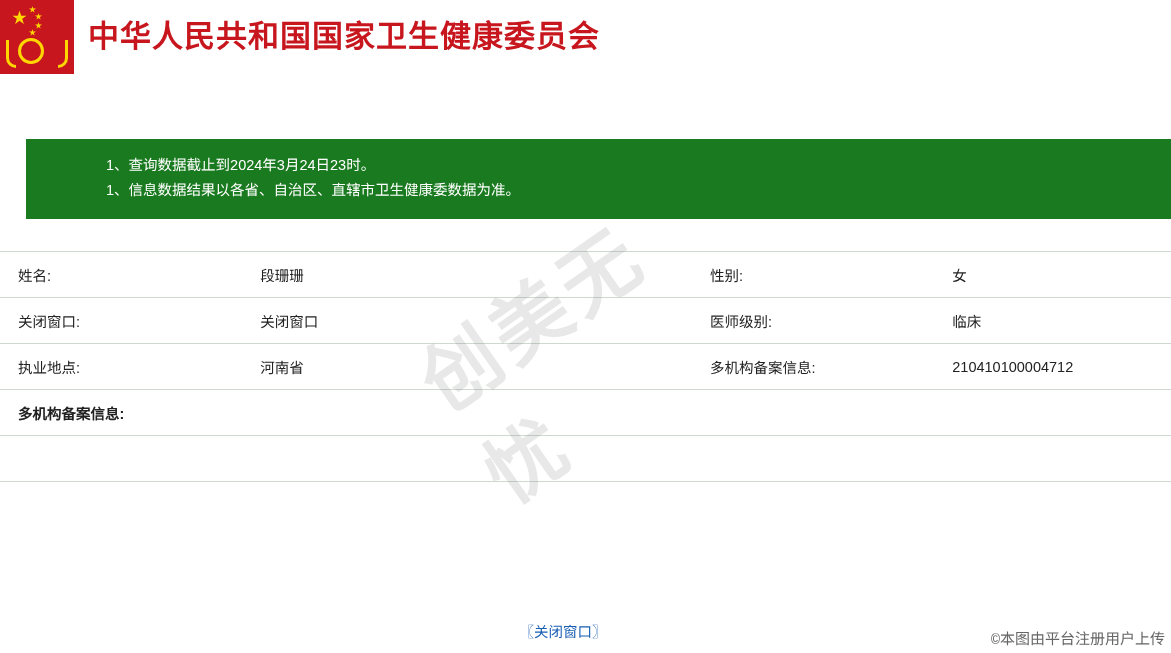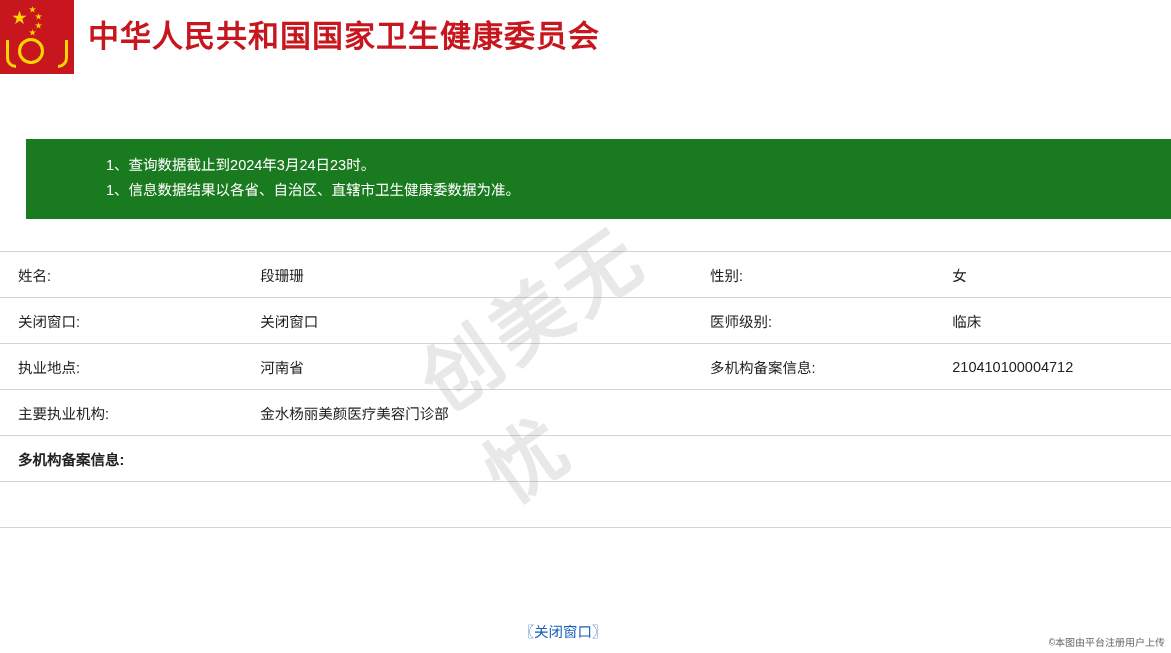--- a/index.html
+++ b/index.html
@@ -182,21 +182,21 @@
     font-size: 14.5px;
     color: #1a5fb4;
     cursor: pointer;
   }
 
   
   .footer-note {
     position: absolute;
     right: 4px;
     bottom: 3px;
-    font-size: 10px;
+    font-size: 15px;
     color: #666666;
     background: rgba(255,255,255,0.6);
     padding: 1px 2px;
     white-space: nowrap;
     font-family: Liberation Mono, monospace;
   }
 </style>
 </head>
 <body>
 
@@ -239,24 +239,20 @@
           <td class="val">关闭窗口</td>
           <td class="lbl">医师级别:</td>
           <td class="val2">临床</td>
         </tr>
         <tr>
           <td class="lbl">执业地点:</td>
           <td class="val">河南省</td>
           <td class="lbl">多机构备案信息:</td>
           <td class="val2">210410100004712</td>
         </tr>
-        <tr>
-          <td class="lbl">主要执业机构:</td>
-          <td class="val stretch" colspan="3">金水杨丽美颜医疗美容门诊部</td>
-        </tr>
         <tr class="multi-row">
           <td colspan="4">多机构备案信息:</td>
         </tr>
         <tr class="blank-row">
           <td colspan="4"></td>
         </tr>
       </tbody>
     </table>
   </div>
 

